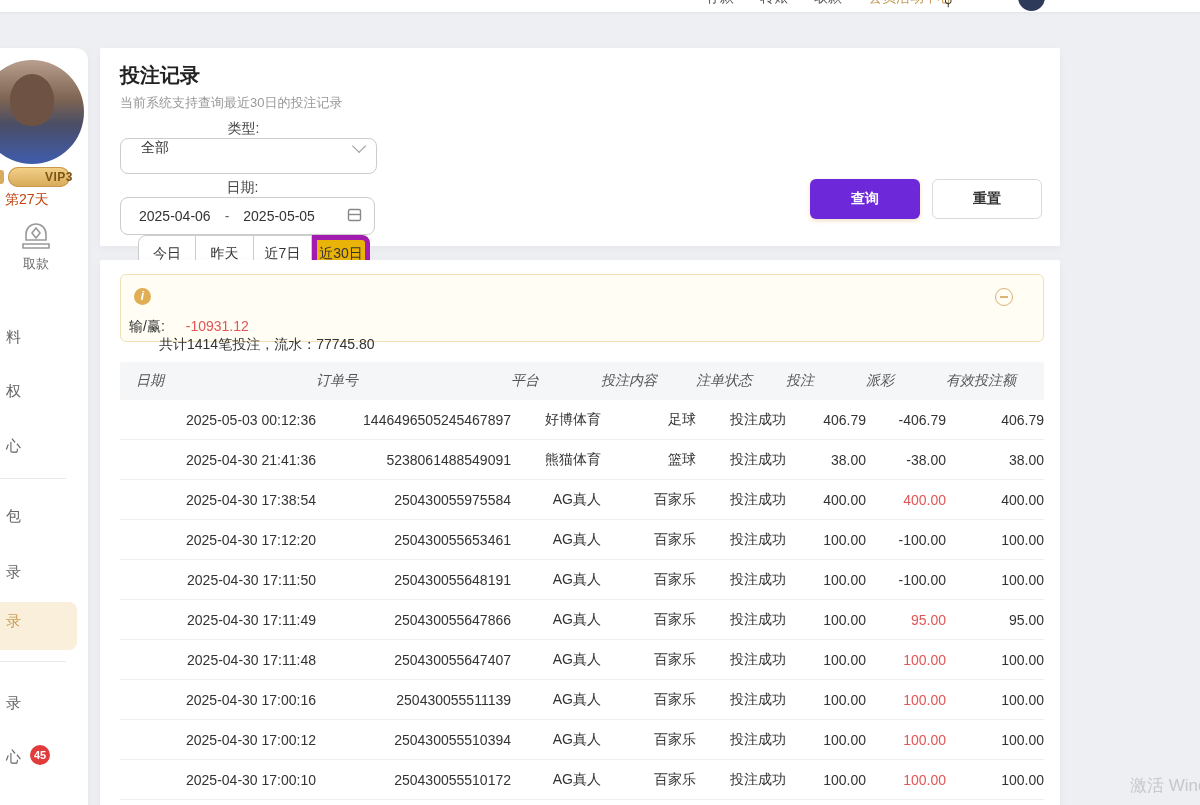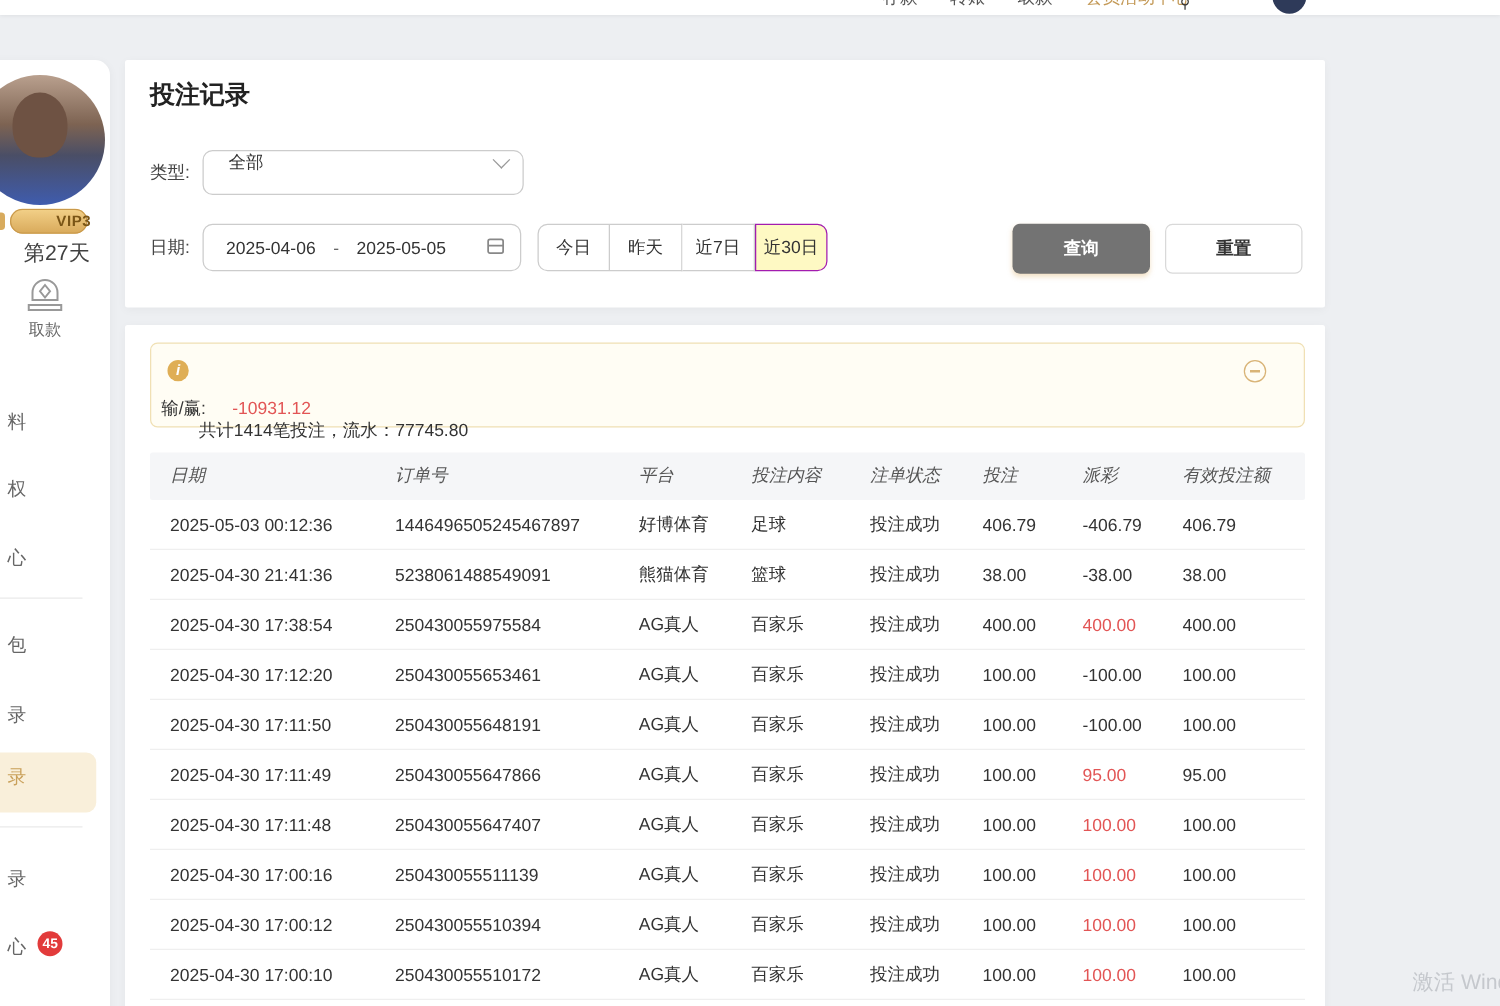--- a/index.html
+++ b/index.html
@@ -28,21 +28,21 @@
             background:linear-gradient(180deg,#b9a08e 0%,#7d6352 38%,#4a4e66 62%,#3f5cae 100%);
             overflow:hidden; }
   .avatar::after { content:""; position:absolute; left:30px; top:14px; width:44px; height:52px;
             border-radius:50% 50% 45% 45%; background:#6e5243; }
   .vip-wing { position:absolute; left:104px; top:122px; width:12px; height:14px;
               background:#d8ab5e; border-radius:3px; }
   .vip-badge { position:absolute; left:120px; top:119px; width:62px; height:20px; border-radius:10px;
                background:linear-gradient(180deg,#f3d189,#d8a95a); color:#7a5516; font-weight:bold;
                font-size:12px; text-align:center; line-height:20px; letter-spacing:.5px;
                box-shadow:inset 0 0 0 1px #c9994b;padding-left:37px; }
-  .day-text { position:absolute; left:131px; top:143px; font-size:17px; color:#404040; }
+  .day-text { position:absolute; left:117px; top:143px; font-size:14px; color:#c2410c; }
   .withdraw { position:absolute; left:126px; top:172px; width:44px; text-align:center; cursor:pointer; }
   .withdraw svg { display:block; margin:0 auto; }
   .withdraw-label { font-size:13px; color:#666; margin-top:3px; }
   .side-menu-item { position:absolute; width:21px; left:112px; text-align:right;
                     font-size:15px; color:#666; cursor:pointer; white-space:nowrap; }
   .side-menu-item.active { color:#c9a05a; }
   .active-pill { position:absolute; left:82px; top:554px; width:107px; height:48px;
                  background:#f9efda; border-radius:8px; }
   .side-divider { position:absolute; left:92px; width:86px; height:1px; background:#eaeaea; }
   .side-badge { position:absolute; left:142px; top:697px; min-width:20px; height:20px; padding:0 4px;
@@ -50,21 +50,21 @@
                 text-align:center; line-height:20px; }
 
   
   .card { position:absolute; background:#fff; border-radius:2px; box-shadow:0 2px 8px rgba(0,0,0,.04); }
   .card-filters { left:100px; top:48px; width:960px; height:198px; }
   .card-results { left:100px; top:260px; width:960px; height:560px; }
 
   .page-title { position:absolute; left:20px; top:14px; font-size:20px; font-weight:bold; color:#222; }
   .page-subtitle { position:absolute; left:20px; top:46px; font-size:13px; color:#999; }
 
-  .filter-row { position:absolute; display:flex; align-items:center; }
+  .filter-row { position:absolute; display:flex; align-items:center;flex-direction:column; }
   .row-type { left:20px; top:72px; }
   .row-date { left:20px; top:131px; }
   .filter-label { font-size:14px; color:#444; margin-right:10px; }
 
   .select-box { position:relative; width:257px; height:36px; border:1px solid #ccc; border-radius:8px;
                 background:#fff; display:flex; align-items:center; padding:0 14px 16px 20px; cursor:pointer; }
   .select-value { font-size:14px; color:#333; flex:1; }
   .chevron { width:10px; height:10px; border-right:1.6px solid #999; border-bottom:1.6px solid #999;
              transform:rotate(45deg) translateY(-3px); }
 
@@ -73,25 +73,25 @@
   .date-box .dv { font-size:14px; color:#333; }
   .date-box .sep { margin:0 14px; color:#666; }
   .cal-icon { margin-left:auto; }
 
   .quick-group { display:flex; margin-left:13px; border-radius:8px; }
   .quick-btn { width:58px; height:38px; border:1px solid #ccc; border-left-width:0;
                background:#fff; font-size:14px; color:#333; display:flex; align-items:center;
                justify-content:center; cursor:pointer; }
   .quick-btn:first-child { border-left-width:1px; border-radius:8px 0 0 8px; }
   .quick-btn:last-child { border-radius:0 8px 8px 0; }
-  .quick-btn.active { border:1px solid #a21caf; background:#fef9c3; }
+  .quick-btn.active { border:5px solid #a21caf; background:#eab308; }
 
   .btn { position:absolute; width:110px; height:40px; border-radius:6px; font-size:14px;
          display:flex; align-items:center; justify-content:center; cursor:pointer; }
-  .btn-search { left:710px; top:131px; background:#737373; color:#fff; font-weight:bold;
+  .btn-search { left:710px; top:131px; background:#6d28d9; color:#fff; font-weight:bold;
                 box-shadow:0 2px 4px rgba(217,168,92,.35); }
   .btn-reset { left:832px; top:131px; background:#fff; color:#333; font-weight:bold; border:1px solid #d9d9d9; }
 
   
   .alert { position:absolute; left:20px; top:14px; width:924px; height:68px;
            background:#fffdf4; border:1px solid #f0e0b4; border-radius:6px; }
   .alert-line1 { position:absolute; left:38px; top:13px; font-size:14px; color:#333;margin-top:48px; }
   .alert-line2 { position:absolute; left:8px; top:43px; font-size:14px; color:#333; }
   .alert-line2 .neg { color:#e25555; margin-left:21px; }
   .info-icon { position:absolute; left:13px; top:13px; width:17px; height:17px; border-radius:50%;
@@ -101,21 +101,21 @@
                border:1.4px solid #d9b477; cursor:pointer; }
   .collapse-icon::after { content:""; position:absolute; left:4px; top:7px; width:8px; height:1.6px;
                background:#d9b477; }
 
   
   .table { position:absolute; left:20px; top:102px; width:924px; }
   .t-row { display:grid; grid-template-columns:180px 195px 90px 95px 90px 80px 80px 1fr;
            padding-left:16px; align-items:center; }
   .t-head { background:#f5f6f8; height:38px; border-radius:2px; }
   .t-head .t-cell { color:#555; font-size:14px;font-style:italic; }
-  .t-body .t-row { height:40px; border-bottom:1px solid #efefef; background:#fff; }
+  .t-body .t-row { height:40px; border-bottom:1px solid #efefef; background:#fff;text-align:right; }
   .t-cell { font-size:14px; color:#333; white-space:nowrap; overflow:hidden; }
   .t-cell.red { color:#e25555; }
 
   
   .watermark { position:absolute; left:1130px; top:774px; font-size:17px; color:#c5c8cd; white-space:nowrap; }
 </style>
 </head>
 <body>
 
 <div class="topbar">
@@ -155,20 +155,21 @@
       <div class="side-menu-item" style="top: 646px;">录</div>
       <div class="side-menu-item" style="top: 700px;">心</div>
       <span class="side-badge">45</span>
     </div>
   <div class="side-divider" style="top:430px"></div>
   <div class="side-divider" style="top:613px"></div>
 </div>
 
 <div class="card card-filters">
   <div class="page-title">投注记录</div>
+  <div class="page-subtitle">当前系统支持查询最近30日的投注记录</div>
 
   <div class="filter-row row-type">
     <span class="filter-label">类型:</span>
     <div class="select-box">
       <span class="select-value">全部</span>
       <span class="chevron"></span>
     </div>
   </div>
 
   <div class="filter-row row-date">

